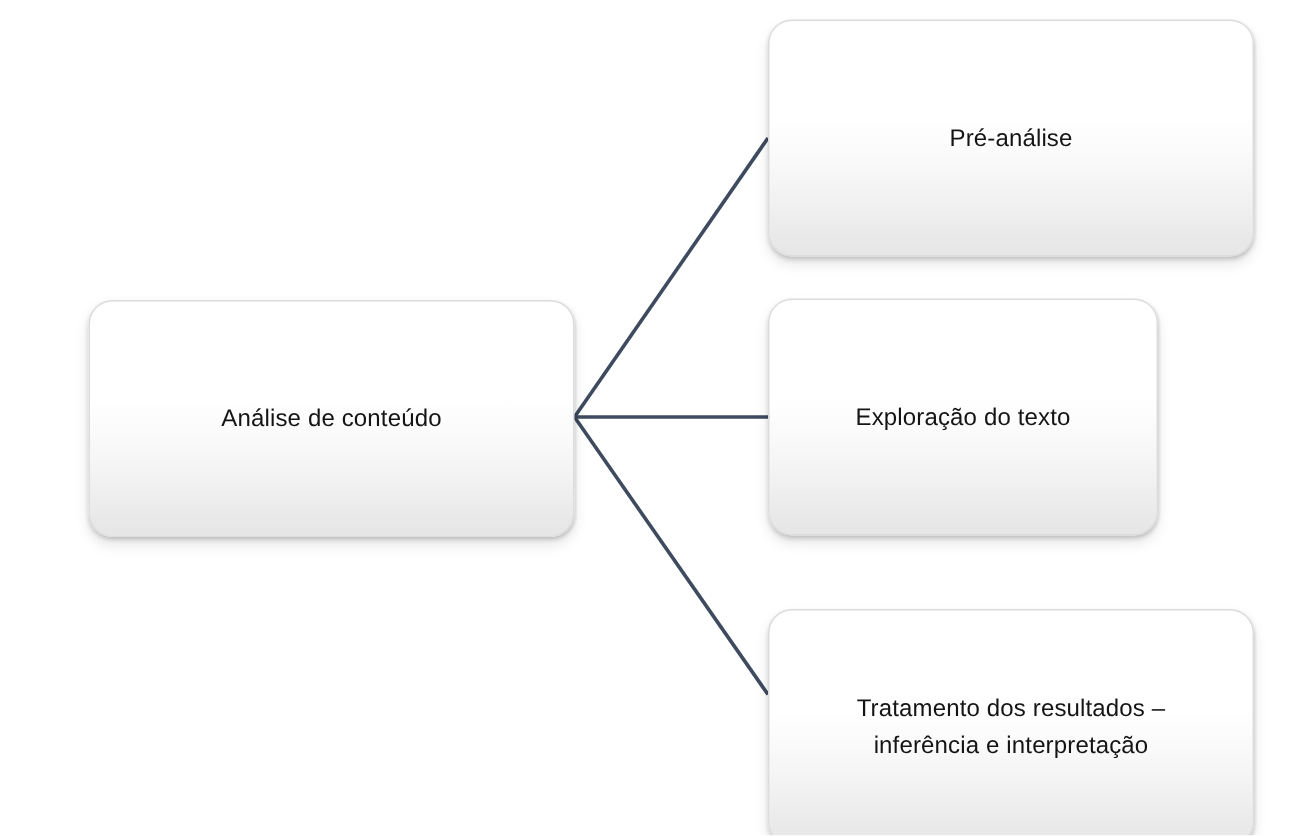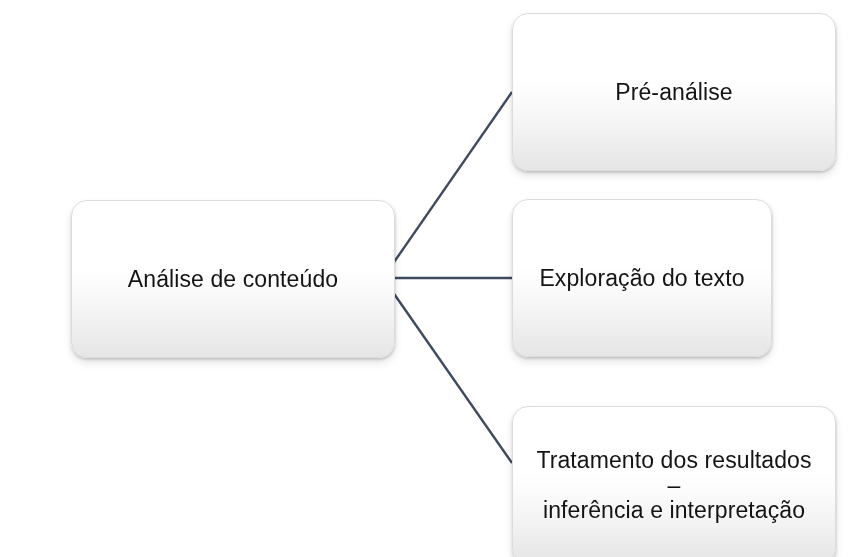--- a/index.html
+++ b/index.html
@@ -47,29 +47,29 @@
     display: flex;
     align-items: center;
     justify-content: center;
     text-align: center;
     z-index: 2;
   }
   .node-label {
     display: block;
     color: #141414;
     font-family: "Liberation Sans", sans-serif;
-    font-size: 23px;
+    font-size: 16px;
     line-height: 25px;
     letter-spacing: 0.1px;
     padding: 0 14px;
     white-space: pre-line;
     user-select: none;
   }
   #node-root {
-    left: 71px;
+    left: 59px;
     top: 200px;
     width: 324px;
     height: 158px;
     text-align: center;
   }
   #node-pre-analise {
     left: 512px;
     top: 13px;
     width: 324px;
     height: 158px;

